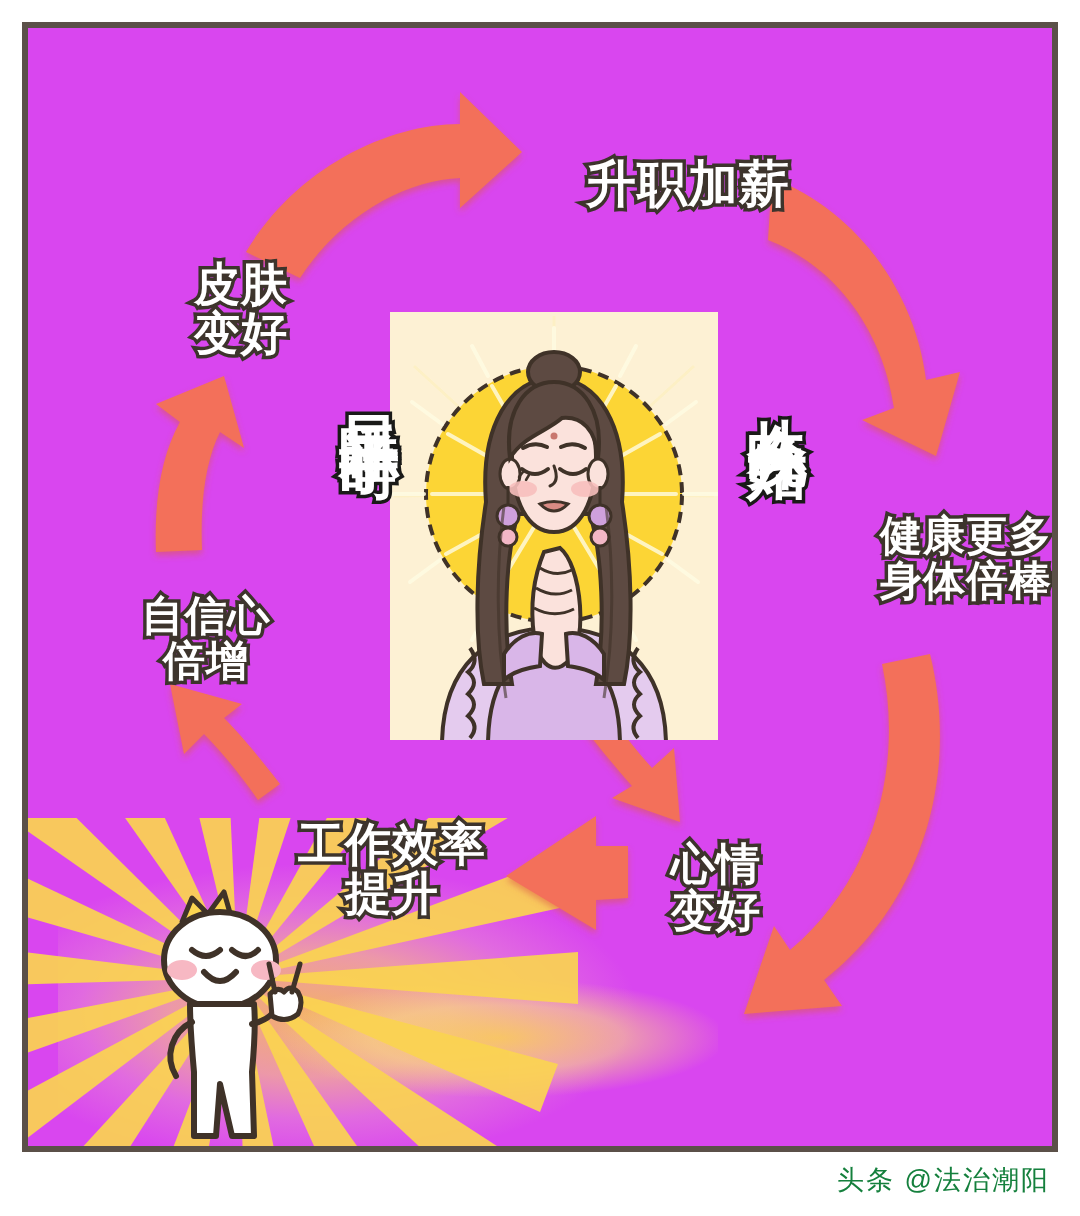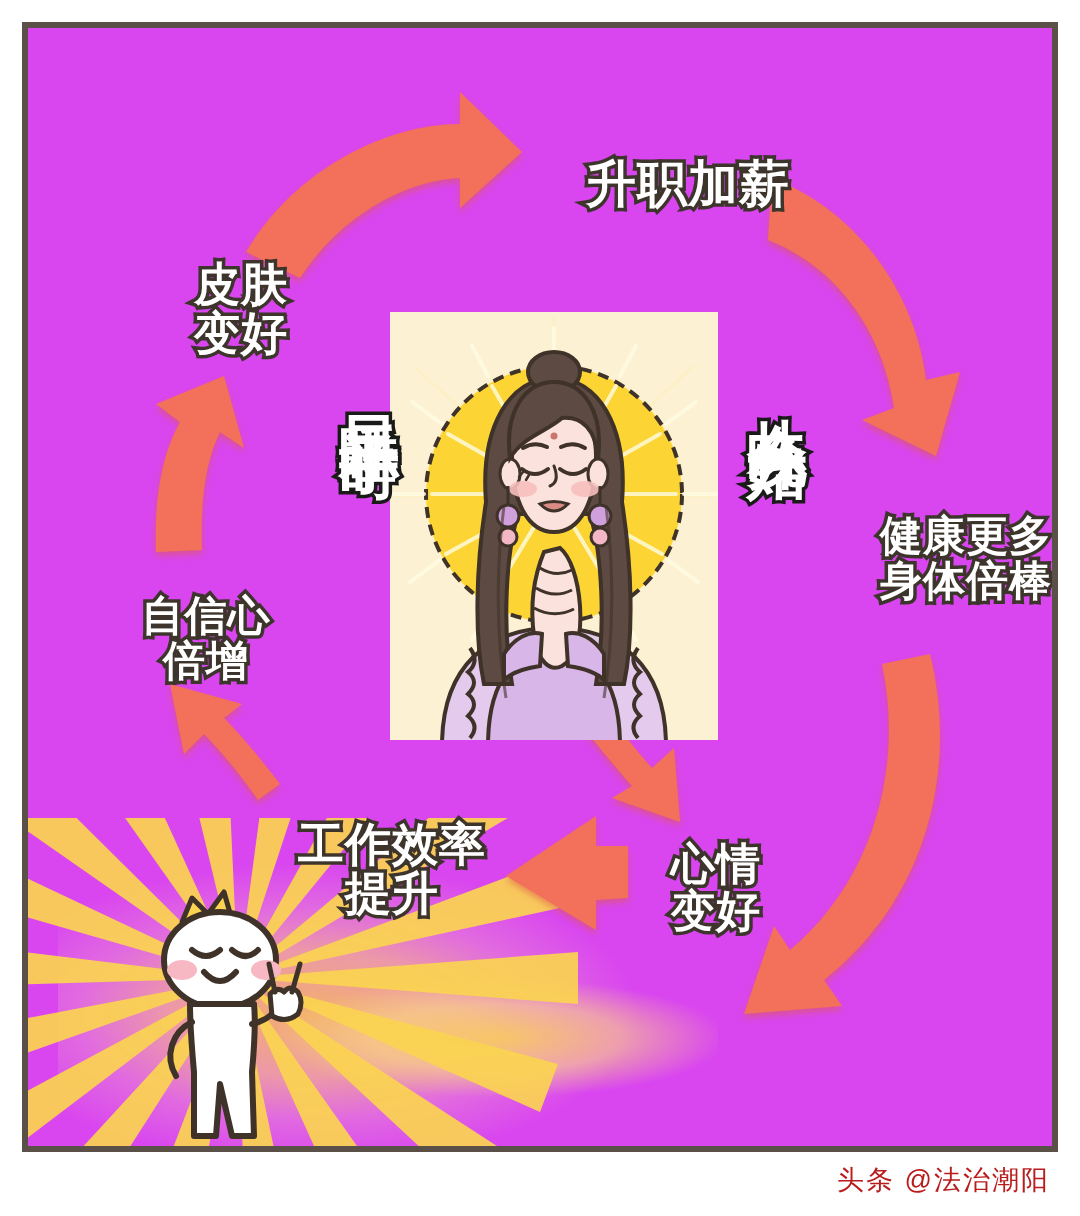--- a/index.html
+++ b/index.html
@@ -133,21 +133,21 @@
                 rgba(251,210,85,0.85) 0%,
                 rgba(252,224,125,0.55) 55%,
                 rgba(253,241,212,0) 100%);
   }
   
   #watermark {
     position: absolute;
     right: 30px;
     top: 1162px;
     font-size: 27px;
-    color: #b91c1c;
+    color: #15803d;
     letter-spacing: 2px;
     z-index: 40;
     font-weight: normal;
   }
 </style>
 </head>
 <body>
 
 <div id="poster">
 

